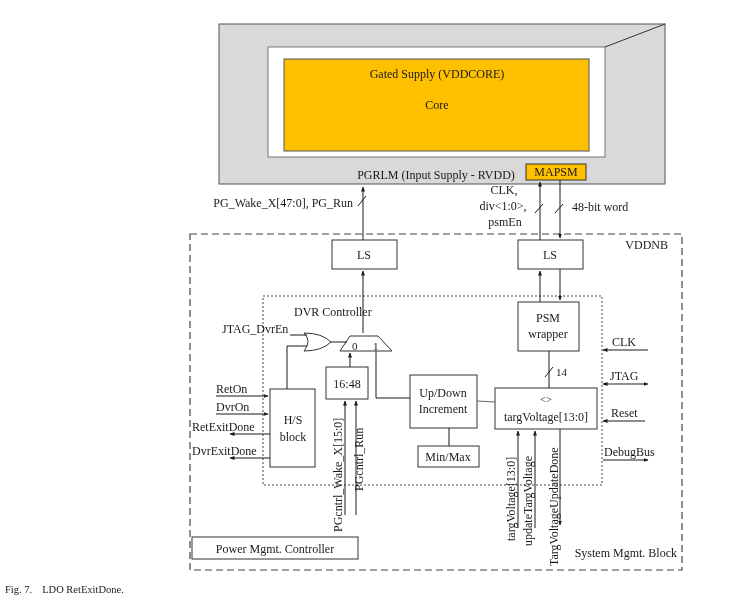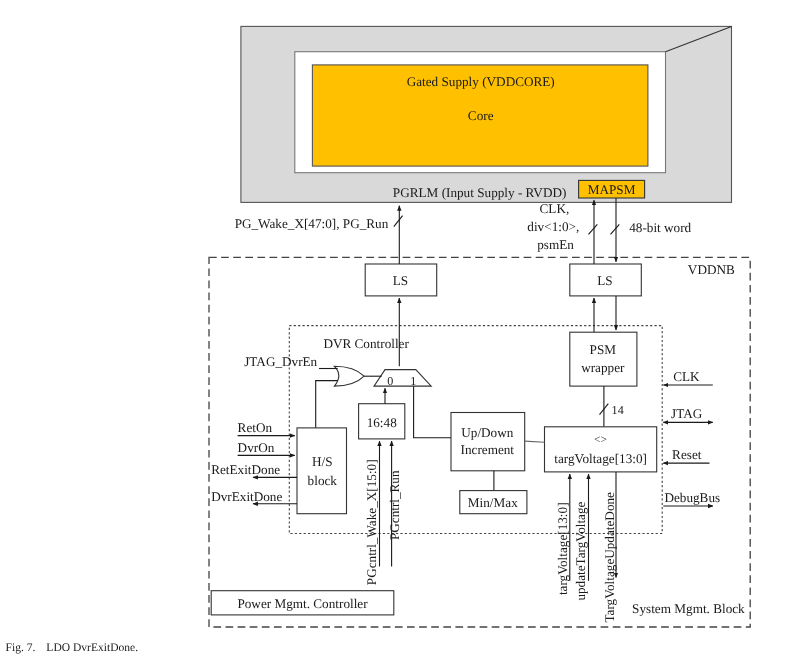--- a/index.html
+++ b/index.html
@@ -130,13 +130,13 @@
   <text transform="translate(515,541) rotate(-90)" class="t12">targVoltage[13:0]</text>
   <text transform="translate(532,546) rotate(-90)" class="t12">updateTargVoltage</text>
   <text transform="translate(558,566) rotate(-90)" class="t12">TargVoltageUpdateDone</text>
 
   <rect x="192" y="537" width="166" height="22" fill="#fff" stroke="#333"></rect>
   <text x="275" y="553" text-anchor="middle" class="t12">Power Mgmt. Controller</text>
 
   <text x="677" y="557" text-anchor="end" class="t12">System Mgmt. Block</text>
 </svg>
 
-<div class="caption"><span class="fig">Fig. 7.</span><span>LDO DvrExitDone.</span></div>
+<div class="caption"><span class="fig">Fig. 7.</span><span>LDO RetExitDone.</span></div>
 
 </body></html>

